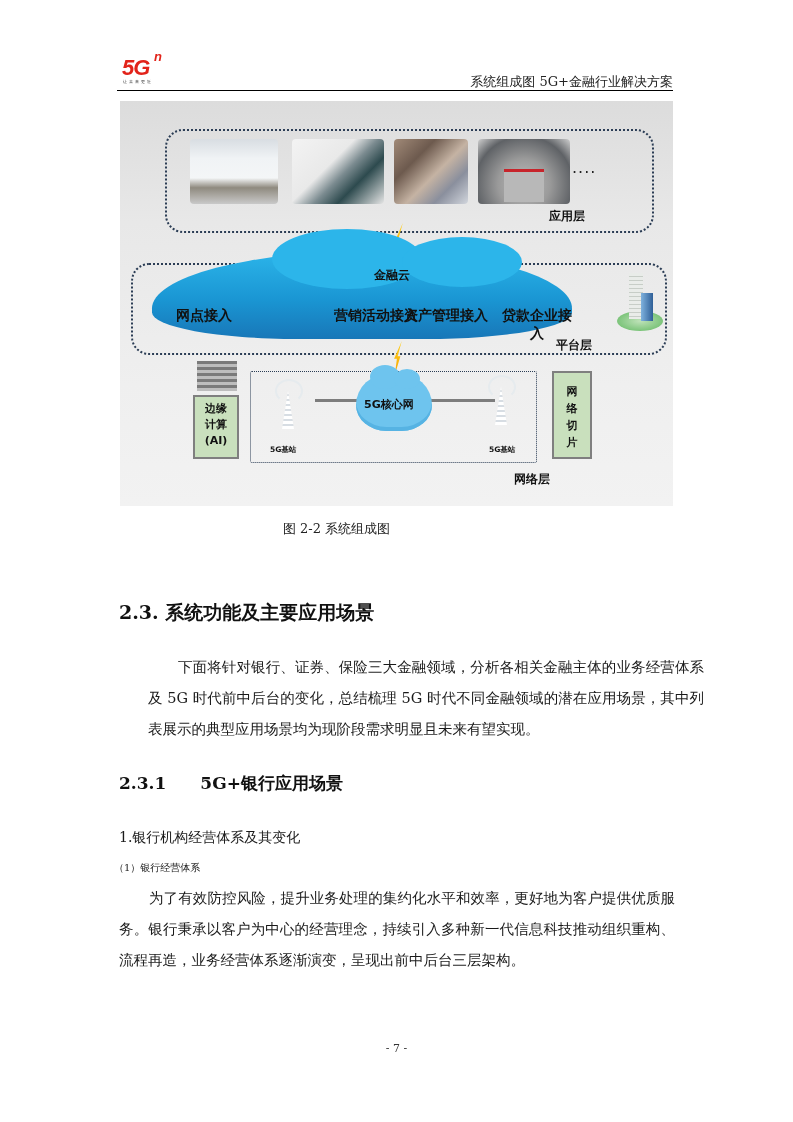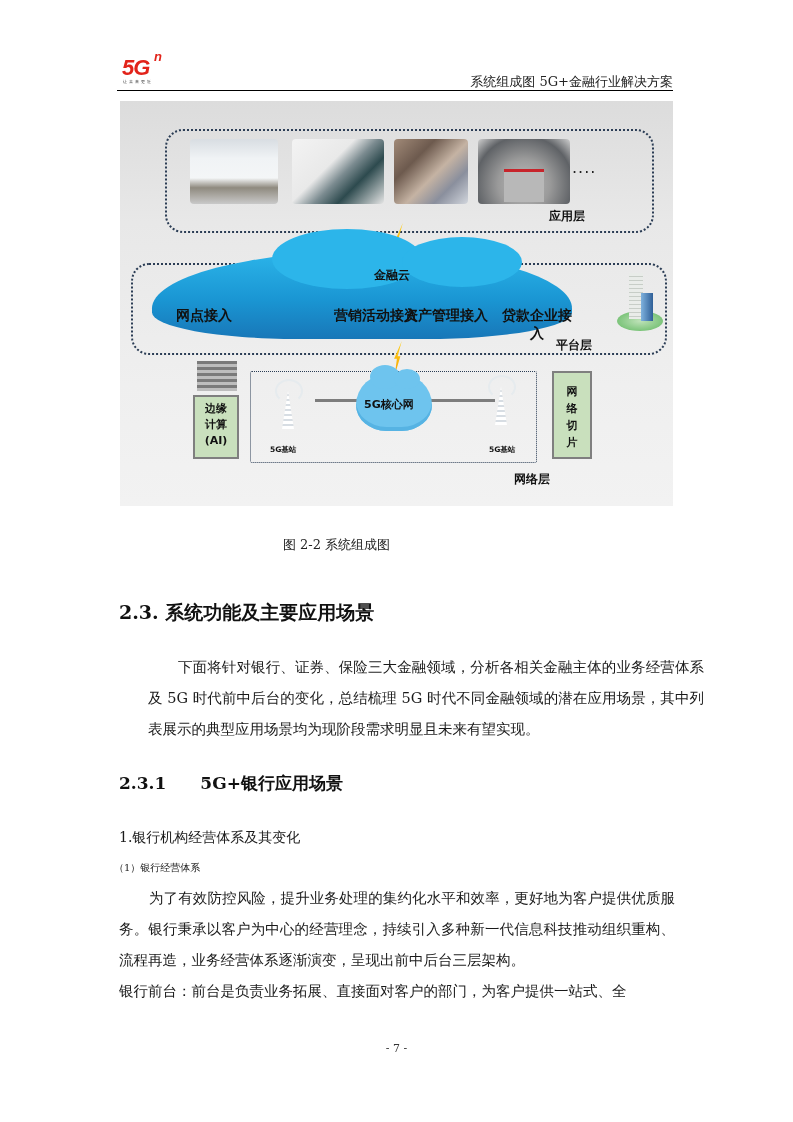--- a/index.html
+++ b/index.html
@@ -98,21 +98,21 @@
   .core-cloud { position: absolute; left: 236px; top: 272px; width: 76px; height: 58px;
                 background: #6ec4ee; border-radius: 45% 45% 40% 40% / 55% 55% 45% 45%;
                 box-shadow: inset 0 -4px 0 #56b3e3; }
   .core-cloud::before { content: ""; position: absolute; left: 14px; top: -8px; width: 30px; height: 24px;
                         background: #6ec4ee; border-radius: 50%; }
   .core-cloud::after { content: ""; position: absolute; left: 38px; top: -4px; width: 26px; height: 20px;
                        background: #6ec4ee; border-radius: 50%; }
   .core-lbl { position: absolute; left: 8px; top: 24px; z-index: 1; font-family: "DejaVu Sans", sans-serif;
               font-weight: bold; font-size: 11px; color: #111; white-space: nowrap; }
 
-  .caption { left: 0; width: 673px; top: 536px; text-align: center; font-size: 13px; color: #222; }
+  .caption { left: 0; width: 673px; top: 520px; text-align: center; font-size: 13px; color: #222; }
 
   .h2 { left: 119px; top: 600px; font-size: 19px; font-weight: bold; color: #111; }
   .h3 { left: 119px; top: 772px; font-size: 17px; font-weight: bold; color: #111; }
   .h3 .num { margin-right: 34px; }
 
   .para { position: absolute; left: 119px; width: 556px; font-size: 14.5px; line-height: 31px;
           color: #1a1a1a; text-align: justify; }
   .indent { text-indent: 30px; }
   .p1 { top: 652px; margin-left: 29px; }
   .l1 { top: 822px; font-size: 14px; }
@@ -199,16 +199,15 @@
 <div class="abs h2">2.3. 系统功能及主要应用场景</div>
 <div class="para indent p1">下面将针对银行、证券、保险三大金融领域，分析各相关金融主体的业务经营体系及 5G 时代前中后台的变化，总结梳理 5G 时代不同金融领域的潜在应用场景，其中列表展示的典型应用场景均为现阶段需求明显且未来有望实现。</div>
 
 <div class="abs h3">
   <span class="num">2.3.1</span><span>5G+银行应用场景</span>
 </div>
 <div class="para l1">1.银行机构经营体系及其变化</div>
 <div class="para l2">（1）银行经营体系</div>
 <div class="para p2">
   <div class="indent">为了有效防控风险，提升业务处理的集约化水平和效率，更好地为客户提供优质服务。银行秉承以客户为中心的经营理念，持续引入多种新一代信息科技推动组织重构、流程再造，业务经营体系逐渐演变，呈现出前中后台三层架构。</div>
-  <div>银行前台：前台是负责业务拓展、直接面对客户的部门，为客户提供一站式、全</div>
 </div>
 
 <div class="abs pagenum">- 7 -</div>
 
 </body></html>

